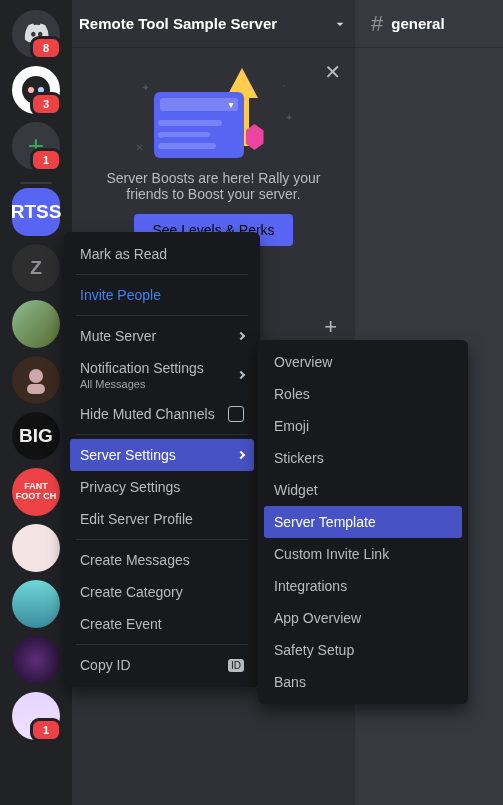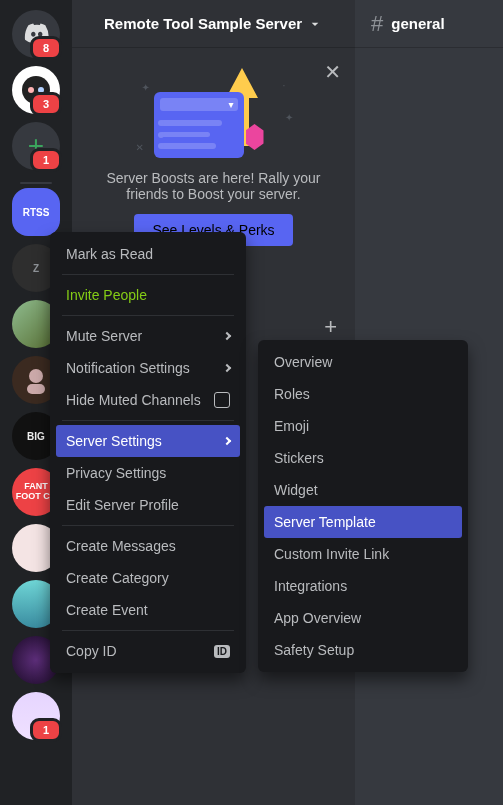--- a/index.html
+++ b/index.html
@@ -27,21 +27,21 @@
     position:relative;
     cursor:pointer;
   }
   .rail-item.selected {
     border-radius:16px;
     background:#5865f2;
     color:#fff;
     font-weight:600;
   }
   .rail-item.discord { background:#36393f; color:#dcddde; }
-  .rail-item .label { font-size:10px; font-weight:600; }
+  .rail-item .label { font-size:19px; font-weight:600; }
   .rail-item.round-img1 { background:#ffffff; }
   .rail-item.round-img2 { background:#2e2e2e; }
   .rail-item.add {
     color:#3ba55d; font-size:28px; font-weight:400; line-height:1;
   }
   .badge {
     position:absolute; right:-2px; bottom:-2px;
     min-width:18px; height:18px; padding:0 4px;
     background:#ed4245; color:#fff;
     border-radius:9px; border:3px solid #202225;
@@ -53,21 +53,21 @@
   .rail-sep {
     width:32px; height:2px; background:#36393f; border-radius:1px;
     margin:4px 0;
   }
   
   .chanlist {
     position:absolute; left:72px; top:0; width:283px; height:805px;
     background:#2f3136;
   }
   .server-header {
-    height:48px; padding:0 32px;
+    height:48px; padding:0 7px;
     display:flex; align-items:center; justify-content:space-between;
     font-size:15px; font-weight:600; color:#fff;
     border-bottom:1px solid rgba(0,0,0,.2);
     cursor:pointer;
   }
   .server-header svg { width:16px; height:16px; fill:#dcddde; }
   .boost-card {
     margin:0; padding:16px 12px 8px;
     position:relative;
     display:flex; flex-direction:column; align-items:center;
@@ -101,52 +101,52 @@
     background:#36393f;
   }
   .main-header {
     height:48px; display:flex; align-items:center; padding:0 16px;
     font-size:15px; font-weight:600; color:#fff;
     border-bottom:1px solid rgba(0,0,0,.2);
   }
   .hash { color:#8e9297; font-size:22px; margin-right:8px; font-weight:400; }
   
   .ctx1 {
-    position:absolute; left:50px; top:232px;
+    position:absolute; left:64px; top:232px;
     width:196px;
     background:#18191c;
     border-radius:6px;
     padding:6px;
     box-shadow:0 8px 16px rgba(0,0,0,.5);
     font-size:14px;
   }
   .ctx1 .mi {
     padding:8px 10px;
     border-radius:3px;
     color:#b9bbbe;
     display:flex; align-items:center; justify-content:space-between;
     cursor:pointer;
     min-height:32px;
   }
-  .ctx1 .mi.invite { color:#84cc16; }
+  .ctx1 .mi.invite { color:#3b82f6; }
   .ctx1 .mi.active { background:#4752c4; color:#fff; }
   .ctx1 .mi .sub { font-size:11px; color:#a3a6aa; margin-top:2px; display:block; }
   .ctx1 .mi.active .chev { border-color:#fff; }
   .ctx1 .sep { height:1px; background:#2e3034; margin:4px 6px; }
   .chev {
     width:6px; height:6px;
     border-right:2px solid #b9bbbe; border-bottom:2px solid #b9bbbe;
     transform:rotate(-45deg);
   }
   .checkbox {
     width:16px; height:16px; border:1.5px solid #b9bbbe; border-radius:3px;
   }
   .idbadge {
     background:#b9bbbe; color:#18191c;
-    font-size:10px; font-weight:700;
+    font-size:10px; font-weight:400;
     padding:1px 3px; border-radius:3px;
   }
   
   .ctx2 {
     position:absolute; left:258px; top:340px;
     width:210px;
     background:#18191c;
     border-radius:6px;
     padding:6px;
     box-shadow:0 8px 16px rgba(0,0,0,.5);
@@ -295,20 +295,21 @@
       <span>Invite People</span>
     </div>
   <div class="sep"></div>
   <div class="mi">
     <span>Mute Server</span>
     <span class="chev"></span>
   </div>
   <div class="mi">
     <span class="mi-col">
       <span>Notification Settings</span>
+      <span class="sub">All Messages</span>
     </span>
     <span class="chev"></span>
   </div>
   <div class="mi">
     <span>Hide Muted Channels</span>
     <span class="checkbox"></span>
   </div>
   <div class="sep"></div>
   <div class="mi active">
     <span>Server Settings</span>
@@ -341,13 +342,14 @@
     <div class="mi">Overview</div>
     <div class="mi">Roles</div>
     <div class="mi">Emoji</div>
     <div class="mi">Stickers</div>
     <div class="mi">Widget</div>
     <div class="mi active">Server Template</div>
     <div class="mi">Custom Invite Link</div>
     <div class="mi">Integrations</div>
     <div class="mi">App Overview</div>
     <div class="mi">Safety Setup</div>
+    <div class="mi">Bans</div>
   </div>
 
 </body></html>

